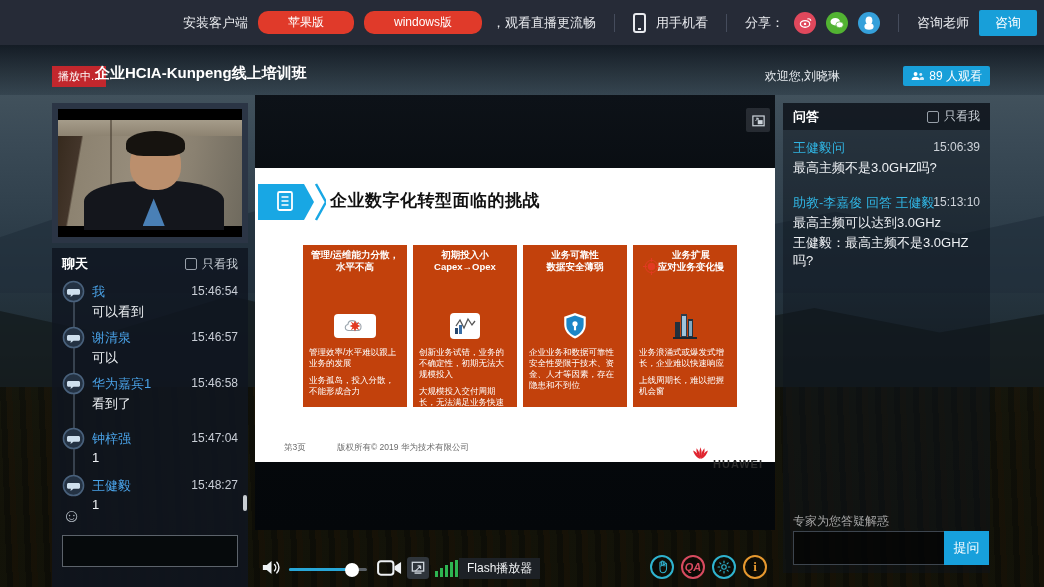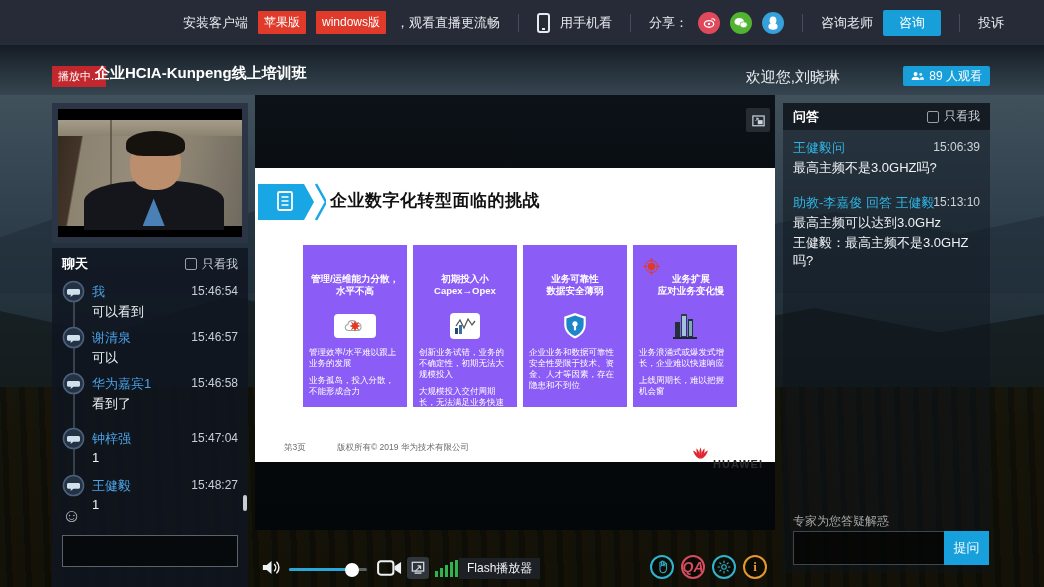--- a/index.html
+++ b/index.html
@@ -13,33 +13,33 @@
   .bg .ridge1 { position:absolute; left:0; right:0; top:26%; height:24%; background:rgba(32,46,58,.65);
     clip-path:polygon(0 60%,8% 40%,18% 55%,30% 30%,42% 58%,55% 38%,68% 60%,80% 42%,92% 58%,100% 45%,100% 100%,0 100%); }
   .bg .ridge2 { position:absolute; left:0; right:0; top:40%; height:26%; background:rgba(20,28,30,.8);
     clip-path:polygon(0 50%,10% 65%,22% 40%,36% 62%,50% 45%,64% 66%,78% 48%,90% 64%,100% 52%,100% 100%,0 100%); }
   .bg .trees { position:absolute; left:0; right:0; bottom:0; height:34%;
     background:repeating-linear-gradient(88deg,#141409 0 7px,#0e0e07 7px 13px,#181307 13px 19px); opacity:.85; }
 
   
   .topbar { position:absolute; left:0; top:0; width:1044px; height:45px; background:#262b37; color:#e8eaee; font-size:13px; z-index:5; }
   .topbar .row { position:absolute; left:183px; top:0; height:45px; display:flex; align-items:center; gap:10px; white-space:nowrap; }
-  .btn-red { background:#e03a2a; color:#fff; font-size:12px; padding:3px 6px; border-radius:1px; border:none; cursor:pointer; }
+  .btn-red { background:#e03a2a; color:#fff; font-size:12px; padding:3px 30px; border-radius:10px; border:none; cursor:pointer; }
   .tb-div { width:1px; height:18px; background:#454c5c; margin:0 8px; }
   .phone-ic { width:13px; height:20px; border:2px solid #e8eaee; border-radius:3px; position:relative; }
   .phone-ic:after { content:""; position:absolute; left:3px; bottom:1px; width:3px; height:1.5px; background:#e8eaee; }
   .share-ic { width:22px; height:22px; border-radius:50%; display:inline-flex; align-items:center; justify-content:center; cursor:pointer; }
   .btn-blue { background:#189fd9; color:#fff; font-size:13px; padding:4px 16px; border-radius:2px; border:none; cursor:pointer; }
 
   
   .titlebar { position:absolute; left:0; top:45px; width:1044px; height:50px;
     background:linear-gradient(180deg,rgba(9,15,23,.82),rgba(17,31,43,.25)); z-index:4; }
   .status-badge { position:absolute; left:52px; top:21px; background:#c2272d; color:#fff; font-size:11px; padding:3px 6px; }
   .course-title { position:absolute; left:95px; top:19px; color:#fff; font-size:15px; font-weight:bold; }
-  .welcome { position:absolute; right:204px; top:23px; color:#e6eaee; font-size:15px; }
+  .welcome { position:absolute; right:204px; top:23px; color:#e6eaee; font-size:12px; }
   .viewers-badge { position:absolute; right:54px; top:21px; background:#189fd9; color:#fff; font-size:12px; height:20px; padding:0 8px; border-radius:2px; display:flex; align-items:center; gap:5px; }
 
   
   .webcam { position:absolute; left:52px; top:103px; width:196px; height:140px; background:#2b3545; padding:6px; z-index:3; }
   .webcam-inner { position:relative; width:100%; height:100%; background:#000; overflow:hidden; }
   .video-scene { position:absolute; left:0; right:0; top:11px; bottom:11px;
     background:linear-gradient(100deg,#35291c 0%,#43352a 13%,#8d8371 14%,#978d7c 45%,#8a8171 70%,#6f6a5e 100%); }
   .video-scene .ceil { position:absolute; left:0; top:0; right:0; height:16px; background:linear-gradient(180deg,#a59c8a,#8d8371); }
   .video-scene .panelline { position:absolute; left:28%; top:0; bottom:0; width:2px; background:rgba(60,50,38,.5); }
   .person-body { position:absolute; left:14%; bottom:-4px; width:76%; height:46%; background:#14161c; border-radius:42% 40% 0 0; }
@@ -62,21 +62,21 @@
   .emoji-btn { position:absolute; left:10px; top:258px; width:20px; height:20px; color:#aeb6be; font-size:19px; line-height:20px; cursor:pointer; }
   .chat-input { position:absolute; left:10px; top:287px; width:176px; height:32px; background:rgba(4,7,9,.8); border:1px solid #5c636b; color:#e8ecf0; font-size:12px; resize:none; font-family:"Liberation Sans",sans-serif; }
 
   
   .player { position:absolute; left:255px; top:95px; width:520px; height:435px; background:linear-gradient(180deg,#0d1218 0%,#070b0f 30%,#04070a 100%); z-index:3; }
   .expand-btn { position:absolute; right:5px; top:13px; width:24px; height:24px; background:rgba(205,215,225,.14); border-radius:2px; display:flex; align-items:center; justify-content:center; cursor:pointer; }
   .slide { position:absolute; left:0; top:73px; width:520px; height:294px; background:#ffffff; }
   .slide-badge { position:absolute; left:3px; top:14px; }
   .slide-title { position:absolute; left:75px; top:21px; font-size:17px; font-weight:bold; color:#111; letter-spacing:.5px; }
   .cards { position:absolute; left:48px; top:77px; display:flex; gap:6px; }
-  .card { position:relative; width:104px; height:162px; background:#8b5cf6; color:#fff; padding:28px 6px 4px 6px; }
+  .card { position:relative; width:104px; height:162px; background:#c2410c; color:#fff; padding:4px 6px 4px 6px; }
   .card-title { font-size:9.5px; font-weight:bold; text-align:center; line-height:1.25; white-space:pre-line; }
   .card-icon { position:absolute; left:0; right:0; top:66px; height:30px; display:flex; align-items:center; justify-content:center; }
   .card-body { position:absolute; left:6px; right:6px; top:102px; font-size:8.5px; line-height:1.3; }
   .card-body p + p { margin-top:6px; }
   .iconbox { background:#fff; border-radius:4px; display:flex; align-items:center; justify-content:center; }
   .crosshair { position:absolute; left:10px; top:13px; }
   .slide-footer { position:absolute; left:0; bottom:6px; width:100%; height:16px; font-size:8.5px; color:#6b6b6b; }
   .page-num { position:absolute; left:29px; top:2px; }
   .copyright { position:absolute; left:82px; top:2px; }
   .huawei { position:absolute; right:12px; top:-4px; display:flex; align-items:center; gap:4px; }
@@ -89,21 +89,21 @@
   .slider .fill { position:absolute; left:0; top:0; height:3px; width:62px; background:#28a7d8; border-radius:2px; }
   .slider .thumb { position:absolute; left:56px; top:-5.5px; width:14px; height:14px; background:#fff; border-radius:50%; }
   .cam { position:absolute; left:122px; top:8px; cursor:pointer; }
   .screen-btn { position:absolute; left:152px; top:5px; width:22px; height:22px; background:#2f353b; border-radius:3px; display:flex; align-items:center; justify-content:center; cursor:pointer; }
   .signal { position:absolute; left:180px; top:8px; display:flex; align-items:flex-end; gap:2px; height:17px; }
   .signal span { width:3px; background:#2eb552; }
   .flash-chip { position:absolute; left:204px; top:6px; height:21px; background:#1d2126; color:#f2f4f6; font-size:12px; padding:0 8px; display:flex; align-items:center; cursor:pointer; }
   .circles { position:absolute; right:8px; top:3px; display:flex; gap:7px; }
   .circ { width:24px; height:24px; border-radius:50%; border:2px solid; display:flex; align-items:center; justify-content:center; background:rgba(0,0,0,.25); cursor:pointer; font-weight:bold; }
   .circ.cyan { border-color:#2fb3cf; color:#2fb3cf; }
-  .circ.red { border-color:#d84b60; color:#d84b60; font-size:14px; font-style:italic; }
+  .circ.red { border-color:#d84b60; color:#d84b60; font-size:11px; font-style:italic; }
   .circ.orange { border-color:#e6982f; color:#e6982f; font-size:13px; font-family:"Liberation Serif",serif; }
 
   
   .qa-col { position:absolute; left:783px; top:103px; width:207px; height:470px; background:rgba(14,20,28,.45); z-index:3; color:#eef1f4; }
   .qa-head { position:absolute; left:0; top:0; width:100%; height:27px; background:rgba(8,12,18,.6); display:flex; align-items:center; justify-content:space-between; padding:0 10px; }
   .qa-entry-name { position:absolute; left:10px; font-size:13px; color:#30b4e2; }
   .qa-entry-time { position:absolute; right:10px; font-size:12px; color:#ced3da; }
   .qa-line { position:absolute; left:10px; right:8px; font-size:13px; color:#eef1f4; }
   .ask-label { position:absolute; left:10px; top:410px; font-size:12px; color:#a3a3a3; }
   .ask-row { position:absolute; left:10px; top:428px; width:187px; height:34px; }

